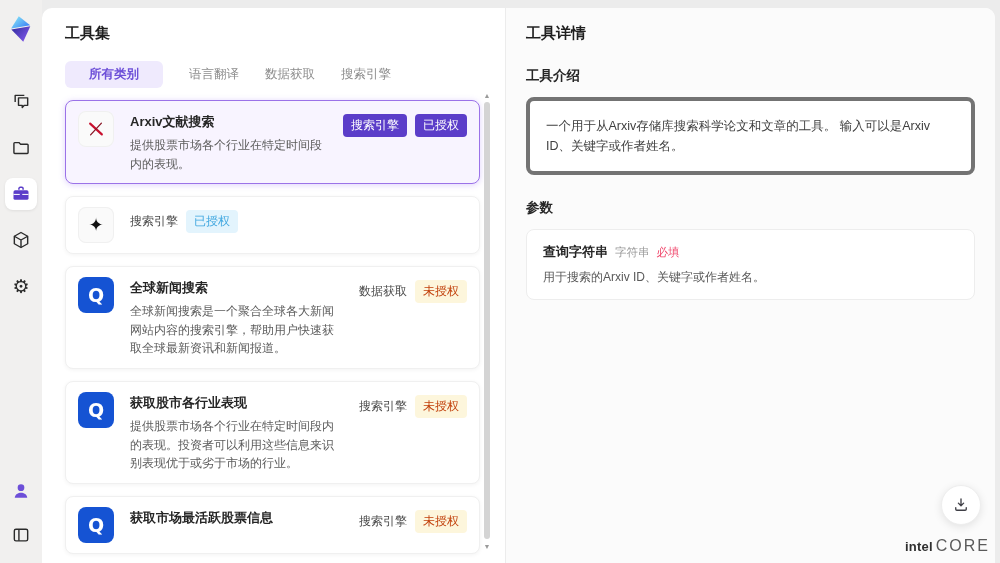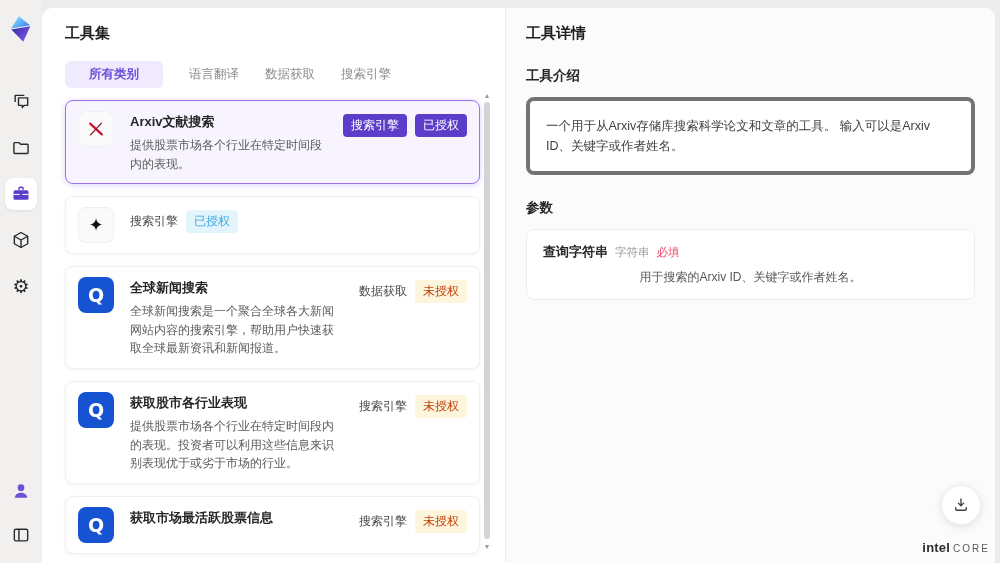--- a/index.html
+++ b/index.html
@@ -59,34 +59,34 @@
   .vscroll .arr.up { top:0; } .vscroll .arr.down { bottom:6px; }
 
   
   .detail-panel { position:absolute; left:463px; top:0; right:0; bottom:0;
     background:#fbfbfb; border-left:1px solid #ececec; padding:16px 20px 0 20px; }
   .detail-title { font-size:15px; font-weight:bold; color:#1f1f1f; }
   .section-h { font-size:13.5px; font-weight:bold; color:#262626; margin-top:24px; }
   .info-box { margin-top:12px; background:#ffffff; border:4px solid #737373; border-radius:8px;
     padding:15px 16px; font-size:12.5px; color:#404040; line-height:1.6; }
   .param-box { margin-top:12px; background:#ffffff; border:1px solid #ededed; border-radius:8px;
-    padding:13px 16px;text-align:center; }
+    padding:13px 16px; }
   .param-head { display:flex; align-items:baseline; gap:7px; }
   .param-name { font-size:13px; font-weight:bold; color:#262626; }
   .param-type { font-size:11.5px; color:#9a9a9a; }
   .param-req { font-size:11.5px; color:#f0476c; }
   .param-desc { margin-top:8px; font-size:12px; color:#595959; }
 
   
   .fab { position:absolute; right:14px; bottom:38px; width:40px; height:40px; border-radius:50%;
     background:#ffffff; border:1px solid #eeeeee; box-shadow:0 2px 8px rgba(0,0,0,.10);
     display:flex; align-items:center; justify-content:center; cursor:pointer; }
   .brand { position:absolute; right:5px; bottom:8px; display:flex; align-items:baseline; gap:3px; }
   .brand .intel { font-size:13px; font-weight:bold; color:#2f2f2f; letter-spacing:.2px; }
-  .brand .core { font-size:10px; color:#5a5a5a; letter-spacing:2px; font-weight:400; }
+  .brand .core { font-size:16px; color:#5a5a5a; letter-spacing:2px; font-weight:400; }
 </style>
 </head>
 <body>
 
 <div class="rail">
   <svg class="logo" viewBox="0 0 24 28">
     <defs>
       <linearGradient id="g1" x1="0" y1="0" x2="1" y2="1">
         <stop offset="0" stop-color="#8ff0f7"></stop>
           <stop offset="1" stop-color="#3b82f6"></stop>

